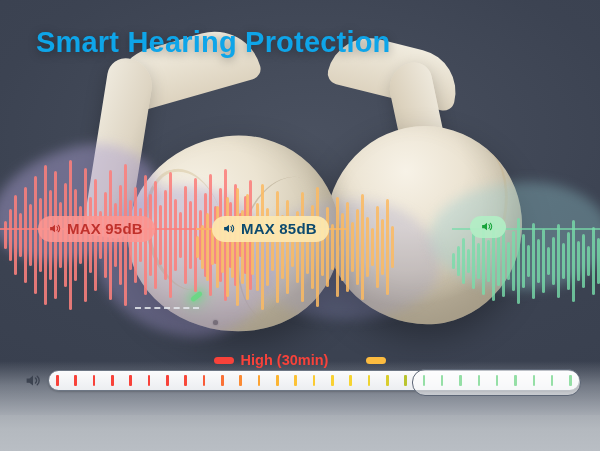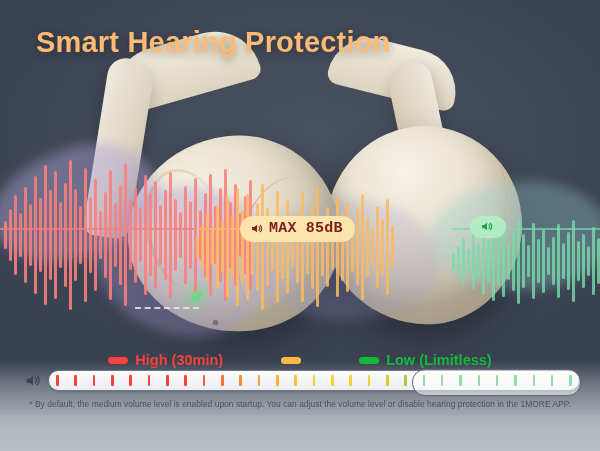--- a/index.html
+++ b/index.html
@@ -122,38 +122,38 @@
   .line-amber{position:absolute;left:196px;top:228px;width:150px;height:2px;background:rgba(252,186,98,.75);}
   .line-green{position:absolute;left:452px;top:228px;width:148px;height:2px;background:rgba(120,220,170,.7);}
 
   
   .badge{
     position:absolute;display:flex;align-items:center;gap:5px;
     padding:4px 12px 5px 10px;border-radius:20px;
     font-size:15px;font-weight:700;letter-spacing:.2px;white-space:nowrap;
   }
   .badge-red{left:38px;top:216px;background:rgba(252,150,146,.88);color:#c0312c;}
-  .badge-amber{left:240px;top:216px;background:rgba(253,232,176,.92);color:#7f1d1d;font-family:Liberation Mono, monospace;}
+  .badge-amber{left:212px;top:216px;background:rgba(253,232,176,.92);color:#0c4a6e;}
   .badge-green{left:470px;top:216px;background:rgba(178,238,196,.92);color:#17a33a;}
   .spk{width:14px;height:13px;flex:0 0 auto;}
 
   
   .status-label{
     position:absolute;left:43px;top:299px;color:#eef0f3;
     font-size:14px;font-weight:600;letter-spacing:.1px;
   }
   .status-dash{
     position:absolute;left:135px;top:307px;width:64px;height:0;
     border-top:2px dashed rgba(228,231,236,.85);
   }
 
   
   .legend{
     position:absolute;left:0;right:0;top:350px;height:20px;
-    display:flex;align-items:center;justify-content:center;gap:58px;
+    display:flex;align-items:center;justify-content:center;gap:38px;
   }
   .legend-item{display:flex;align-items:center;gap:7px;font-size:14.5px;font-weight:700;}
   .swatch{width:20px;height:7px;border-radius:4px;display:block;}
 
   
   .volrow{position:absolute;left:24px;top:368px;width:556px;height:24px;display:flex;align-items:center;gap:6px;}
   .vol-spk{width:18px;height:17px;flex:0 0 auto;}
   .volbar{
     position:relative;flex:1;height:21px;border-radius:12px;
     background:linear-gradient(180deg,#fbfbfc 0%,#eceef1 100%);
@@ -172,21 +172,21 @@
 
   
   .footnote{
     position:absolute;left:0;right:0;top:399px;text-align:center;
     font-size:8.4px;color:#4b5260;letter-spacing:.05px;
   }
 
   
   .title{
     position:absolute;left:36px;top:26px;
-    font-size:29px;font-weight:700;color:#fdba74;letter-spacing:.2px;
+    font-size:29px;font-weight:700;color:#0ea5e9;letter-spacing:.2px;
     text-shadow:0 2px 10px rgba(0,0,0,.35);
   }
 </style>
 </head>
 <body>
 
 <div class="stage">
 
   <div class="bg"></div>
 
@@ -335,20 +335,27 @@
       <span style="height: 68px;"></span>
       <span style="height: 46px;"></span>
     </div>
 
   <div class="line-red"></div>
   <div class="line-amber"></div>
   <div class="line-green"></div>
 
   <div class="title">Smart Hearing Protection</div>
 
+  <div class="badge badge-red">
+    <svg class="spk" viewBox="0 0 24 24">
+      <path fill="currentColor" d="M3 9v6h4l5 4V5L7 9H3z"></path>
+      <path fill="none" stroke="currentColor" stroke-width="1.9" stroke-linecap="round" d="M15.5 8.5a4.6 4.6 0 0 1 0 7M18 6a8 8 0 0 1 0 12"></path>
+    </svg>
+    <span>MAX 95dB</span>
+  </div>
 
   <div class="badge badge-amber">
     <svg class="spk" viewBox="0 0 24 24">
       <path fill="currentColor" d="M3 9v6h4l5 4V5L7 9H3z"></path>
       <path fill="none" stroke="currentColor" stroke-width="1.9" stroke-linecap="round" d="M15.5 8.5a4.6 4.6 0 0 1 0 7M18 6a8 8 0 0 1 0 12"></path>
     </svg>
     <span>MAX 85dB</span>
   </div>
 
   <div class="badge badge-green">
@@ -363,24 +370,20 @@
   <div class="bg-bottom-fade"></div>
   <div class="bg-bottom"></div>
 
   <div class="legend">
     <div class="legend-item">
       <span class="swatch" style="background: rgb(248, 66, 58);"></span>
       <span style="color: rgb(248, 66, 58);">High (30min)</span>
     </div>
     <div class="legend-item">
       <span class="swatch" style="background: rgb(252, 187, 63);"></span>
-    </div>
-    <div class="legend-item">
-      <span class="swatch" style="background: rgb(20, 185, 58);"></span>
-      <span style="color: rgb(20, 185, 58);">Low (Limitless)</span>
     </div>
   </div>
 
   <div class="volrow">
     <svg class="vol-spk" viewBox="0 0 24 24">
       <path fill="#3c4350" d="M3 9v6h4l5 4V5L7 9H3z"></path>
       <path fill="none" stroke="#3c4350" stroke-width="1.9" stroke-linecap="round" d="M15.5 8.5a4.6 4.6 0 0 1 0 7M18 6a8 8 0 0 1 0 12"></path>
     </svg>
     <div class="volbar">
       <div class="ticks">
@@ -411,15 +414,14 @@
           <span class="tick" style="background: rgb(20, 185, 58);"></span>
           <span class="tick" style="background: rgb(20, 185, 58);"></span>
           <span class="tick" style="background: rgb(20, 185, 58);"></span>
           <span class="tick" style="background: rgb(20, 185, 58);"></span>
           <span class="tick" style="background: rgb(20, 185, 58);"></span>
         </div>
       <div class="vol-sel" style="left: calc(69.2857% - 4px); right: -2px;"></div>
     </div>
   </div>
 
-  <div class="footnote">* By default, the medium volume level is enabled upon startup. You can adjust the volume level or disable hearing protection in the 1MORE APP.</div>
 
 </div>
 
 </body></html>

